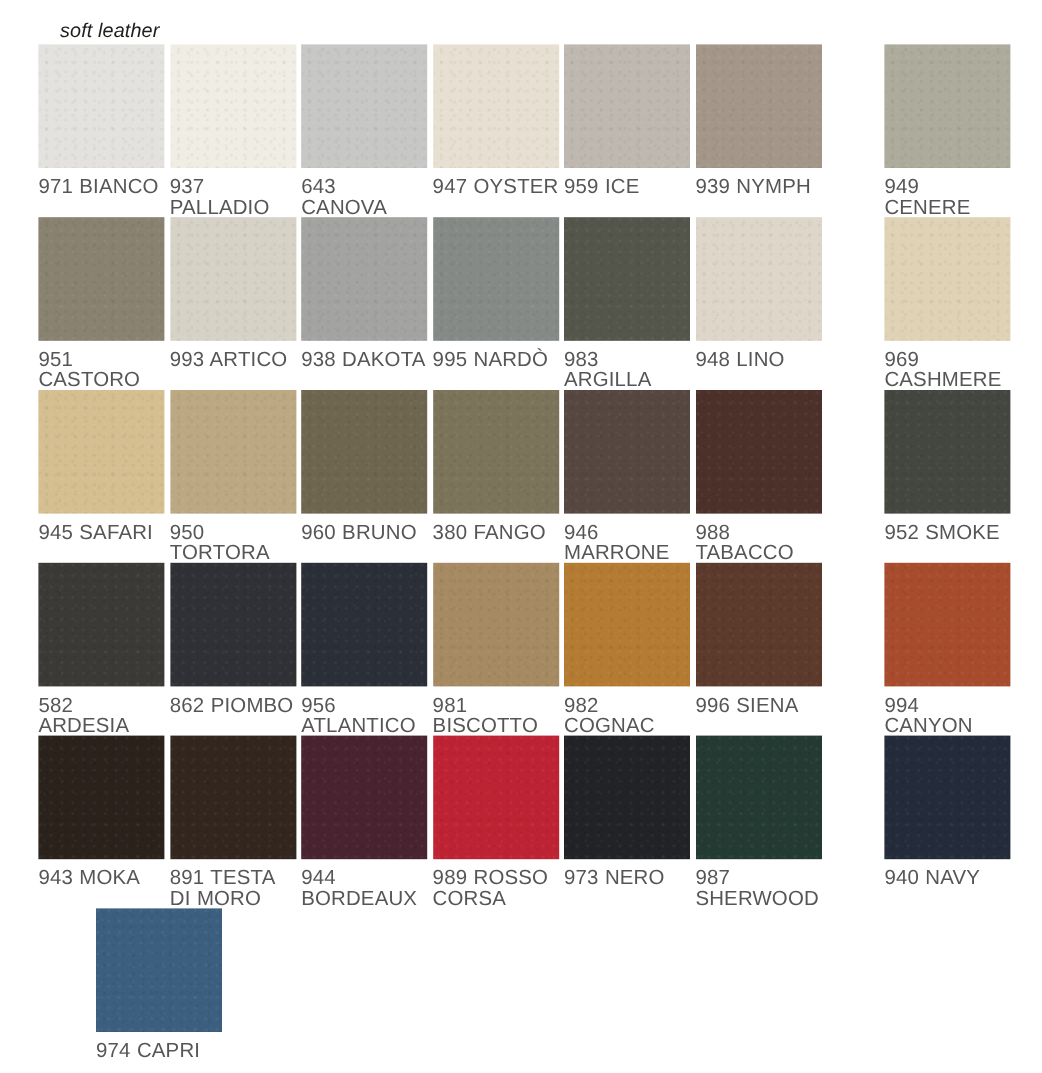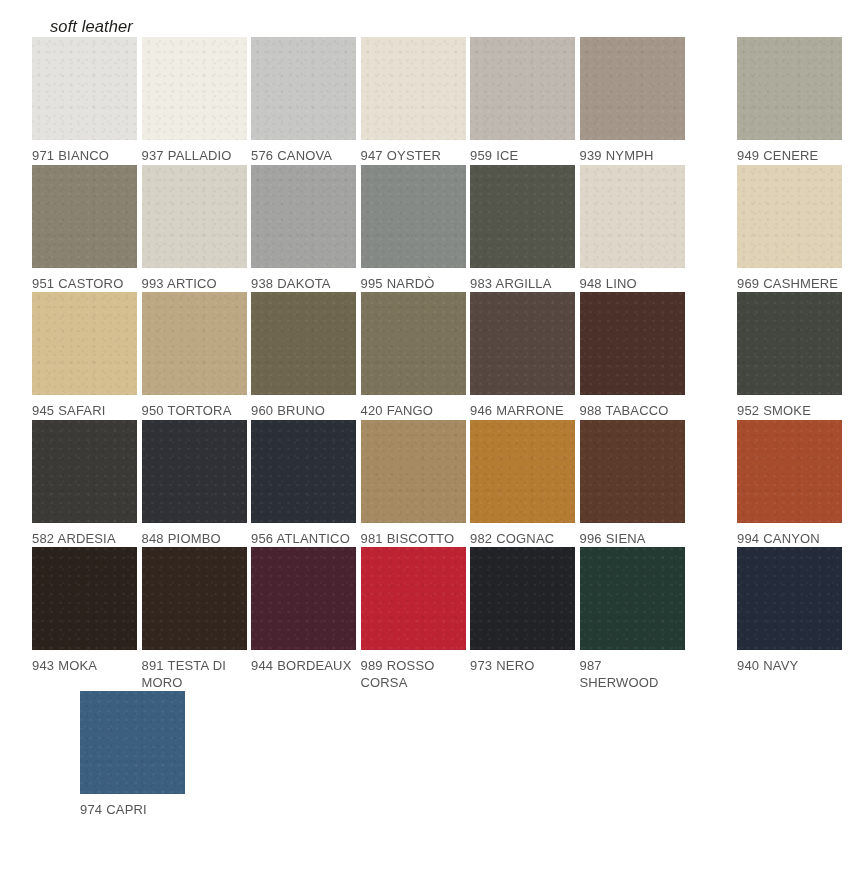--- a/index.html
+++ b/index.html
@@ -78,21 +78,21 @@
       radial-gradient(circle at 62% 38%, rgba(0,0,0,0.045) 0 1.2px, transparent 1.7px),
       radial-gradient(circle at 38% 74%, rgba(255,255,255,0.04) 0 1.0px, transparent 1.5px),
       radial-gradient(circle at 84% 86%, rgba(0,0,0,0.04) 0 1.1px, transparent 1.6px),
       radial-gradient(circle at 8% 62%, rgba(0,0,0,0.03) 0 1.0px, transparent 1.5px);
     background-size: 9px 9px, 11px 11px, 13px 13px, 8px 8px, 15px 15px;
     opacity: 0.9;
   }
 
   .swatch-label {
     margin-top: 8px;
-    font-size: 13px;
+    font-size: 17px;
     line-height: 16.5px;
     letter-spacing: 0.15px;
     color: #565656;
     word-spacing: 0.4px;
   }
 </style>
 </head>
 <body>
 
 <div id="page">
@@ -104,21 +104,21 @@
         <div class="swatch-cell">
           <div class="swatch-chip" style="background-color: rgb(227, 226, 222);"></div>
           <div class="swatch-label">971 BIANCO</div>
         </div>
         <div class="swatch-cell">
           <div class="swatch-chip" style="background-color: rgb(240, 237, 228);"></div>
           <div class="swatch-label">937 PALLADIO</div>
         </div>
         <div class="swatch-cell">
           <div class="swatch-chip" style="background-color: rgb(199, 199, 197);"></div>
-          <div class="swatch-label">576 CANOVA</div>
+          <div class="swatch-label">643 CANOVA</div>
         </div>
         <div class="swatch-cell">
           <div class="swatch-chip" style="background-color: rgb(231, 224, 210);"></div>
           <div class="swatch-label">947 OYSTER</div>
         </div>
         <div class="swatch-cell">
           <div class="swatch-chip" style="background-color: rgb(191, 184, 177);"></div>
           <div class="swatch-label">959 ICE</div>
         </div>
         <div class="swatch-cell">
@@ -168,21 +168,21 @@
         <div class="swatch-cell">
           <div class="swatch-chip" style="background-color: rgb(188, 168, 131);"></div>
           <div class="swatch-label">950 TORTORA</div>
         </div>
         <div class="swatch-cell">
           <div class="swatch-chip" style="background-color: rgb(111, 102, 79);"></div>
           <div class="swatch-label">960 BRUNO</div>
         </div>
         <div class="swatch-cell">
           <div class="swatch-chip" style="background-color: rgb(124, 115, 91);"></div>
-          <div class="swatch-label">420 FANGO</div>
+          <div class="swatch-label">380 FANGO</div>
         </div>
         <div class="swatch-cell">
           <div class="swatch-chip" style="background-color: rgb(86, 72, 64);"></div>
           <div class="swatch-label">946 MARRONE</div>
         </div>
         <div class="swatch-cell">
           <div class="swatch-chip" style="background-color: rgb(75, 49, 41);"></div>
           <div class="swatch-label">988 TABACCO</div>
         </div>
         <div class="swatch-cell">
@@ -190,21 +190,21 @@
           <div class="swatch-label">952 SMOKE</div>
         </div>
       </div>
       <div class="swatch-row">
         <div class="swatch-cell">
           <div class="swatch-chip" style="background-color: rgb(60, 58, 54);"></div>
           <div class="swatch-label">582 ARDESIA</div>
         </div>
         <div class="swatch-cell">
           <div class="swatch-chip" style="background-color: rgb(47, 49, 54);"></div>
-          <div class="swatch-label">848 PIOMBO</div>
+          <div class="swatch-label">862 PIOMBO</div>
         </div>
         <div class="swatch-cell">
           <div class="swatch-chip" style="background-color: rgb(43, 48, 56);"></div>
           <div class="swatch-label">956 ATLANTICO</div>
         </div>
         <div class="swatch-cell">
           <div class="swatch-chip" style="background-color: rgb(165, 138, 98);"></div>
           <div class="swatch-label">981 BISCOTTO</div>
         </div>
         <div class="swatch-cell">

